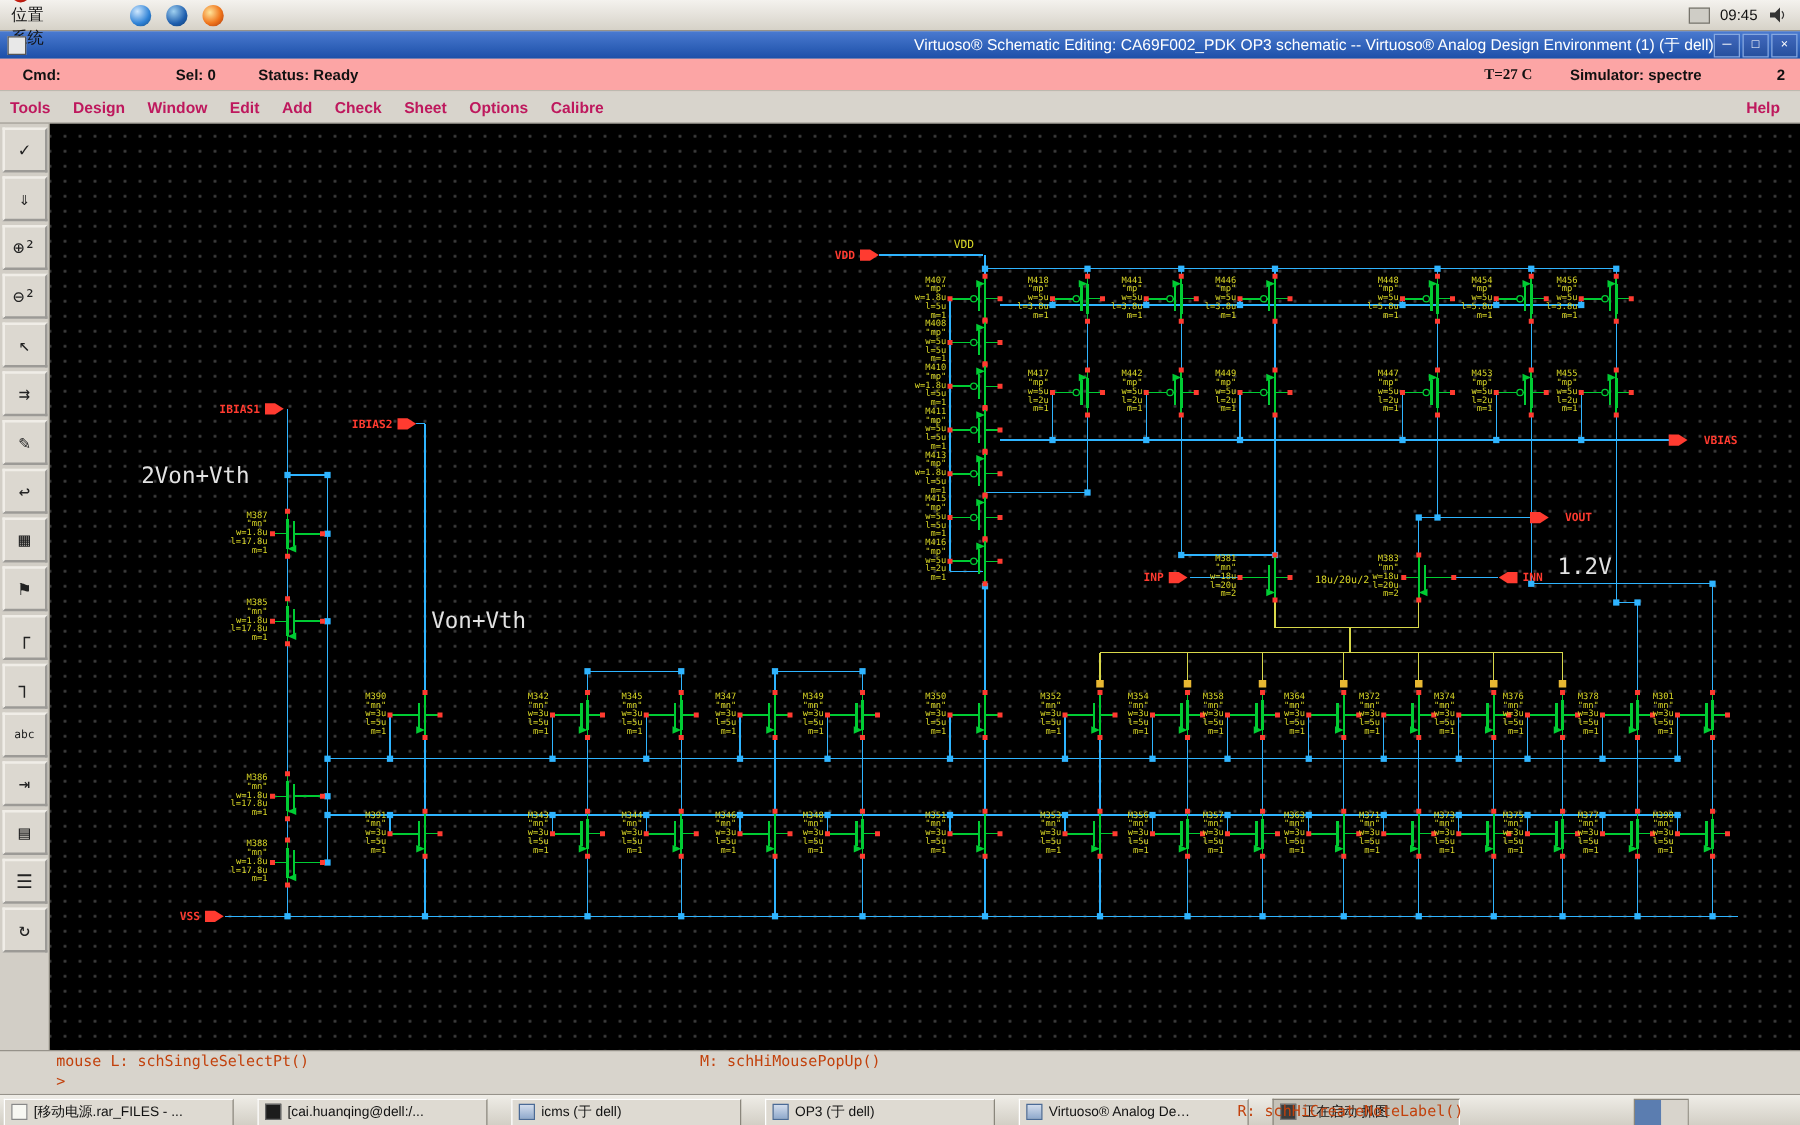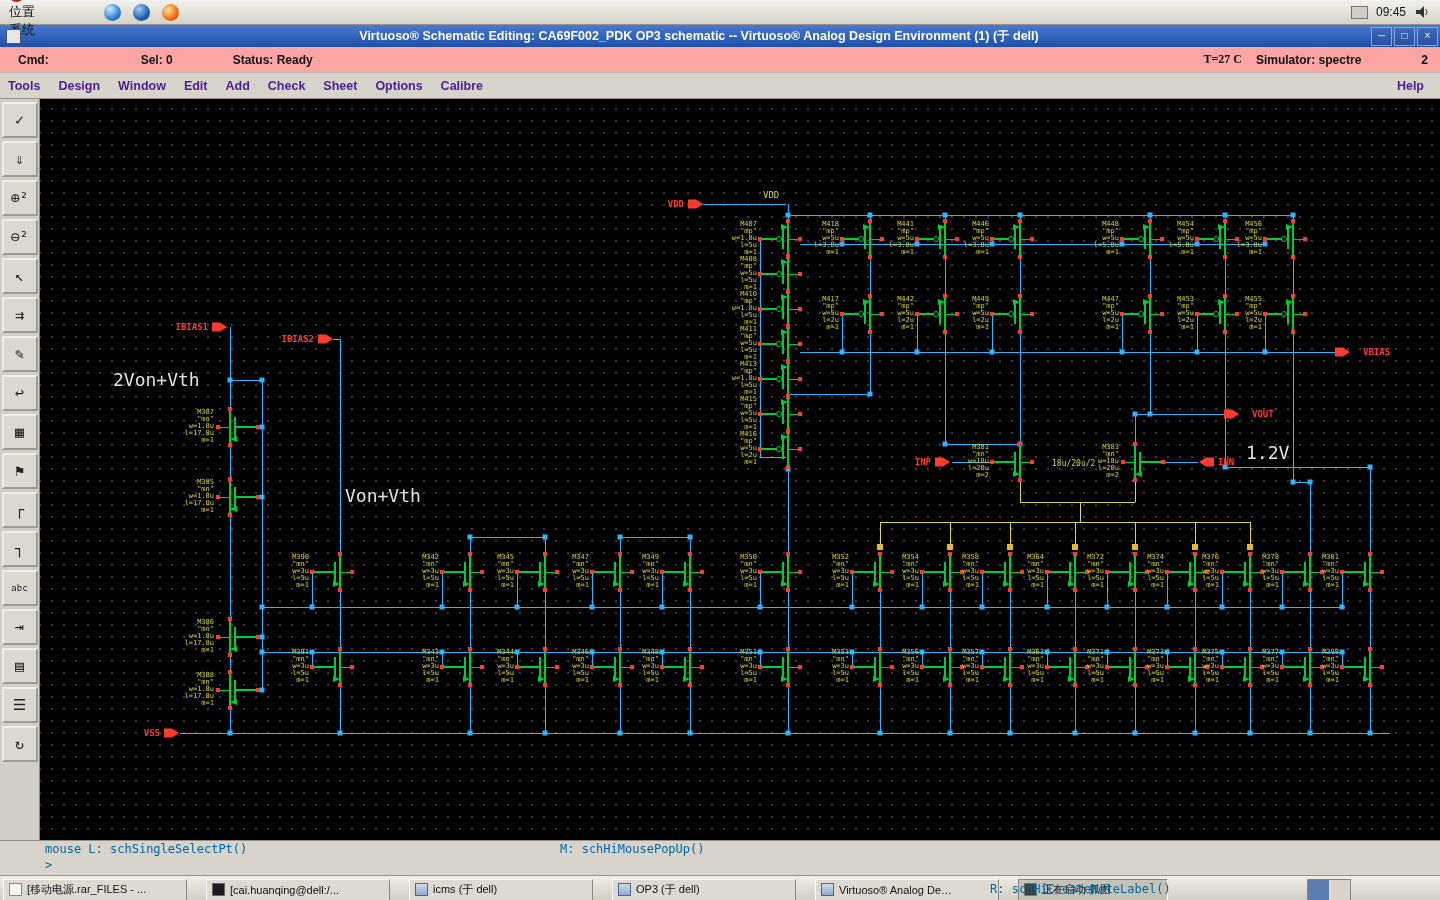--- a/index.html
+++ b/index.html
@@ -18,49 +18,49 @@
   .launcher.browser{background:radial-gradient(circle at 35% 30%,#cfe8ff,#2f82d6 60%,#12497f);}
   .launcher.help-browser{background:radial-gradient(circle at 35% 30%,#9fd0f0,#1f5fae 60%,#0d3a6e);}
   .launcher.firefox{background:radial-gradient(circle at 35% 35%,#ffe49a,#f0761c 55%,#a83308);}
   #panel-right{margin-left:auto;display:flex;align-items:center;gap:8px;padding-right:10px;}
   #tray-icon{width:15px;height:11px;background:#cfcdc6;border:1px solid #77746c;display:inline-block;}
   #clock{font-size:12px;color:#111;}
 
   
   #titlebar{height:22px;background:linear-gradient(#4a7ad0,#1c4fa8);display:flex;align-items:center;color:#fff;}
   #title-icon{width:13px;height:13px;background:#e8e8e8;border:1px solid #555;margin:0 6px;flex:none;}
-  #title-text{flex:1;text-align:center;font-weight:bold;font-size:12.5px;white-space:nowrap;overflow:hidden;}
+  #title-text{flex:1;text-align:right;font-weight:normal;font-size:12.5px;white-space:nowrap;overflow:hidden;}
   .tb-btn{width:19px;height:17px;margin-right:2px;flex:none;background:linear-gradient(#4068bc,#27509e);
           border:1px solid #86a8e0;color:#fff;font-size:10px;line-height:15px;text-align:center;cursor:default;}
 
   #statusrow{height:25px;background:#fca5a5;display:flex;align-items:center;
              font-size:12px;font-weight:bold;color:#111;border-bottom:1px solid #bdb9af;}
   #statusrow .sp{white-space:nowrap;}
-  #sr-cmd{margin-left:18px;} #sr-sel{margin-left:92px;} #sr-status{margin-left:60px;}
-  #sr-temp{margin-left:auto;font-family:Liberation Serif, serif;} #sr-sim{margin-left:14px;} #sr-num{margin-left:60px;margin-right:12px;}
+  #sr-cmd{margin-left:18px;} #sr-sel{margin-left:92px;} #sr-status{margin-left:34px;}
+  #sr-temp{margin-left:auto;font-family:Liberation Serif, serif;} #sr-sim{margin-left:30px;} #sr-num{margin-left:60px;margin-right:12px;}
 
   #menubar{height:25px;background:#d8d4cc;display:flex;align-items:center;
-           font-size:12.5px;font-weight:bold;color:#4c1d95;border-bottom:1px solid #96928a;}
+           font-size:12.5px;font-weight:bold;color:#be185d;border-bottom:1px solid #96928a;}
   .menu-item{padding:2px 8px;margin-right:2px;cursor:default;}
   #menu-help{margin-left:auto;padding:2px 14px;}
 
   #workarea{display:flex;height:741px;}
   #tool-palette{width:40px;background:#d2cec6;border-right:1px solid #8a867c;display:flex;
                 flex-direction:column;align-items:center;padding-top:3px;gap:3px;box-sizing:border-box;}
   .tool-btn{width:32px;height:32px;flex:none;background:#dcd8d0;border:2px outset #f0ede7;
             display:flex;align-items:center;justify-content:center;cursor:default;}
   .tool-glyph{font-family:"DejaVu Sans Mono",monospace;font-size:15px;color:#222;}
 
   #canvas{position:relative;flex:1;background-color:#000;
           background-image:radial-gradient(circle,#3c3c3c 1px,transparent 1.4px);
           background-size:12px 12px;background-position:6px 4px;}
   #schem{position:absolute;left:0;top:0;}
 
   #mousebar,#promptbar{position:relative;height:17px;background:#d8d4cc;
-      font-family:"DejaVu Sans Mono",monospace;font-size:12px;color:#0369a1;}
+      font-family:"DejaVu Sans Mono",monospace;font-size:12px;color:#c2410c;}
   #mousebar{border-top:1px solid #96928a;}
   #mb-left{position:absolute;left:45px;top:1px;} #mb-mid{position:absolute;left:560px;top:1px;}
   #mb-right{position:absolute;left:990px;top:1px;margin-top:40px;} #pb-prompt{position:absolute;left:45px;top:0px;}
 
   
   #taskbar{height:28px;background:linear-gradient(#efede7,#cfcbc1);border-top:1px solid #96928a;
            display:flex;align-items:center;gap:3px;padding:0 3px;box-sizing:border-box;}
   .task-btn{height:22px;width:184px;display:flex;align-items:center;gap:5px;box-sizing:border-box;
             background:#dedad2;border:1px solid;border-color:#fff #8a867c #8a867c #fff;
             font-size:11px;color:#111;overflow:hidden;white-space:nowrap;padding:0 5px;

